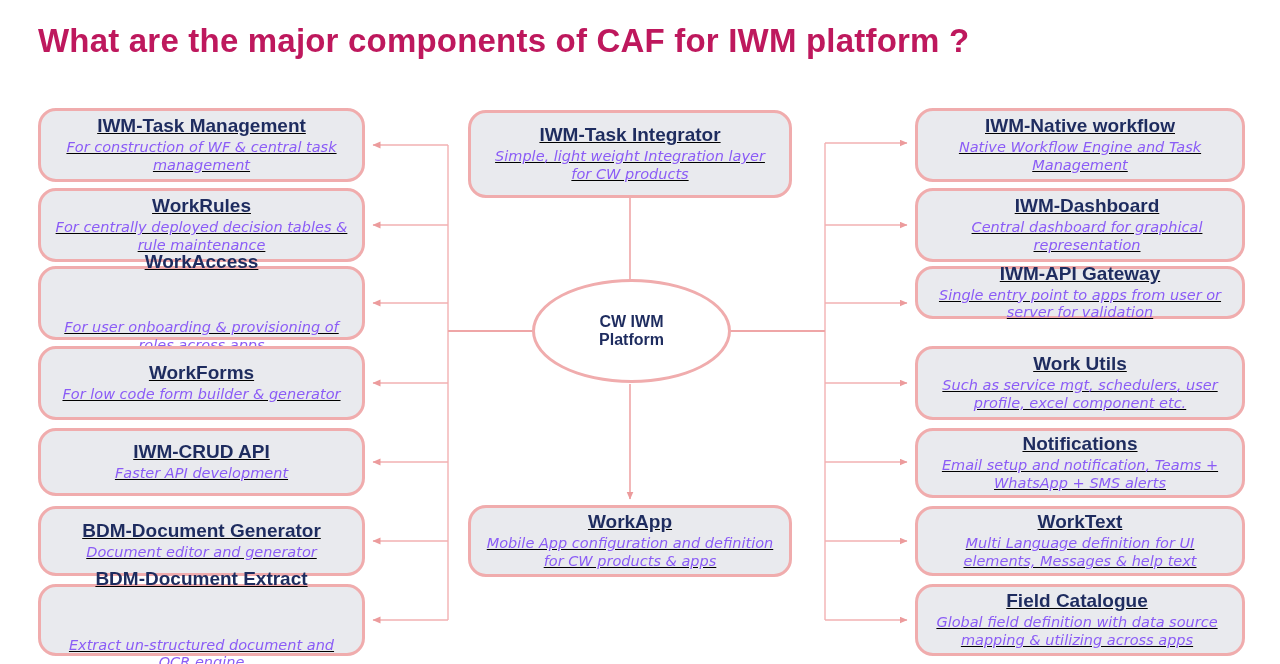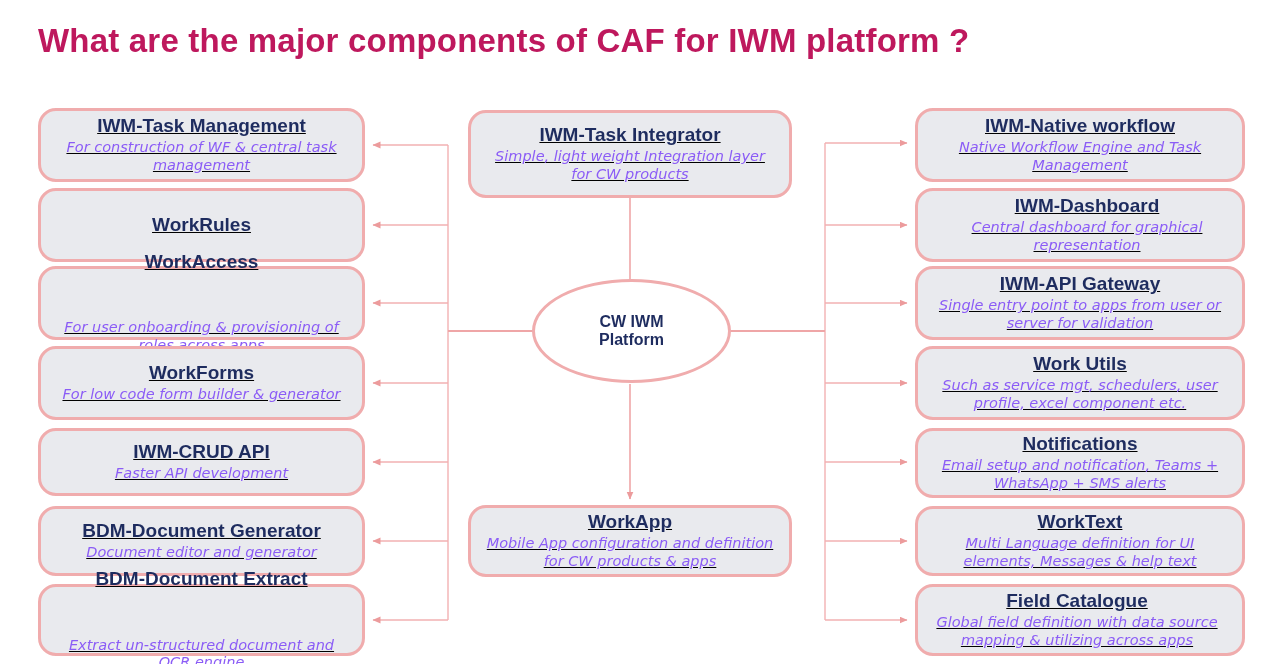--- a/index.html
+++ b/index.html
@@ -94,20 +94,21 @@
     <div class="box-title">WorkApp</div>
     <div class="box-sub">Mobile App configuration and definition for CW products &amp; apps</div>
   </div>
 
   <div class="box col-left" style="top:108px;height:74px;">
     <div class="box-title">IWM-Task Management</div>
     <div class="box-sub">For construction of WF &amp; central task management</div>
   </div>
   <div class="box col-left" style="top:188px;height:74px;">
     <div class="box-title">WorkRules</div>
+    <div class="box-sub">For centrally deployed decision tables &amp; rule maintenance</div>
   </div>
   <div class="box col-left" style="top:266px;height:74px;gap:44px;">
     <div class="box-title">WorkAccess</div>
     <div class="box-sub">For user onboarding &amp; provisioning of roles across apps</div>
   </div>
   <div class="box col-left" style="top:346px;height:74px;">
     <div class="box-title">WorkForms</div>
     <div class="box-sub">For low code form builder &amp; generator</div>
   </div>
   <div class="box col-left" style="top:428px;height:68px;">
@@ -124,21 +125,21 @@
   </div>
 
   <div class="box col-right" style="top:108px;height:74px;">
     <div class="box-title">IWM-Native workflow</div>
     <div class="box-sub">Native Workflow Engine and Task Management</div>
   </div>
   <div class="box col-right" style="top:188px;height:74px;padding-left:28px;">
     <div class="box-title">IWM-Dashboard</div>
     <div class="box-sub">Central dashboard for graphical representation</div>
   </div>
-  <div class="box col-right" style="top:266px;height:74px;">
+  <div class="box col-right" style="top:266px;height:53px;">
     <div class="box-title">IWM-API Gateway</div>
     <div class="box-sub">Single entry point to apps from user or server for validation</div>
   </div>
   <div class="box col-right" style="top:346px;height:74px;">
     <div class="box-title">Work Utils</div>
     <div class="box-sub">Such as service mgt, schedulers, user profile, excel component etc.</div>
   </div>
   <div class="box col-right" style="top:428px;height:70px;">
     <div class="box-title">Notifications</div>
     <div class="box-sub">Email setup and notification, Teams + WhatsApp + SMS alerts</div>

